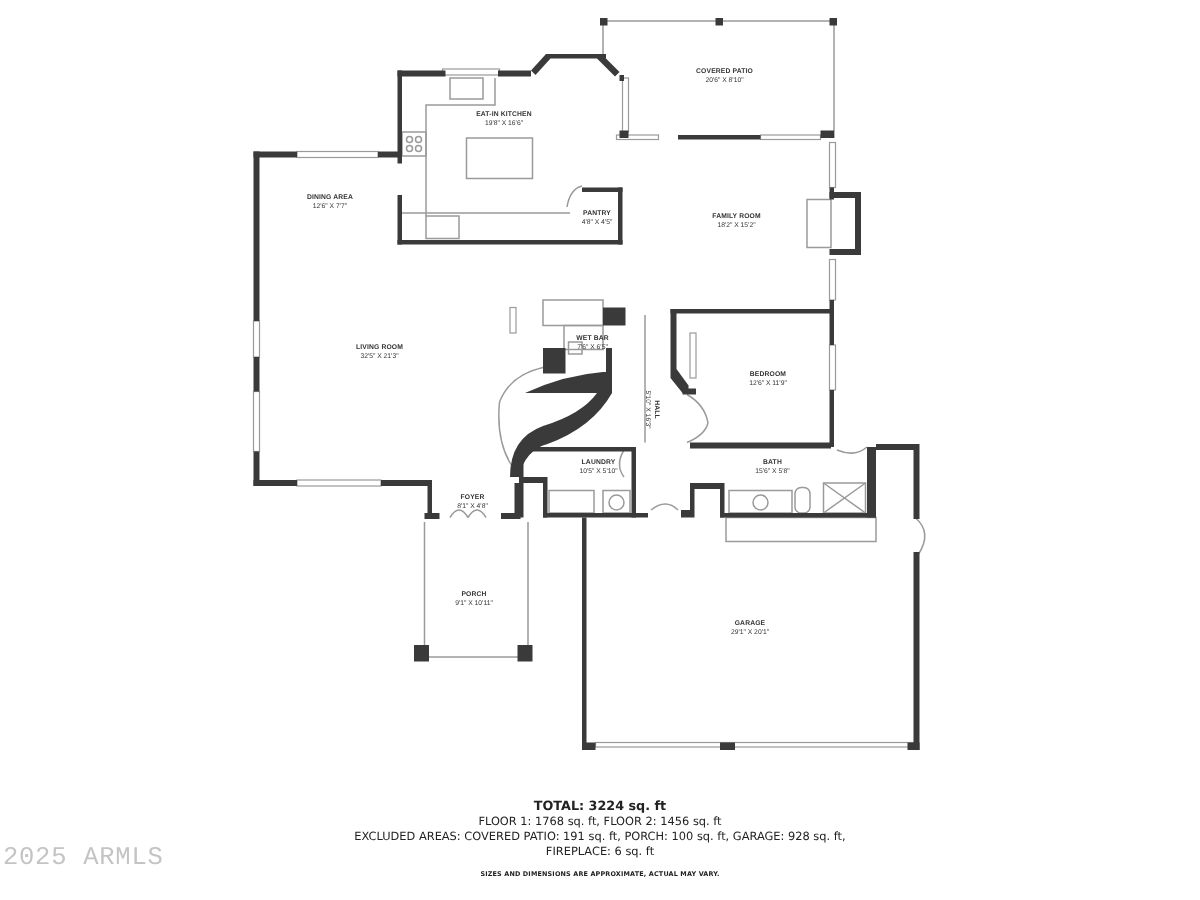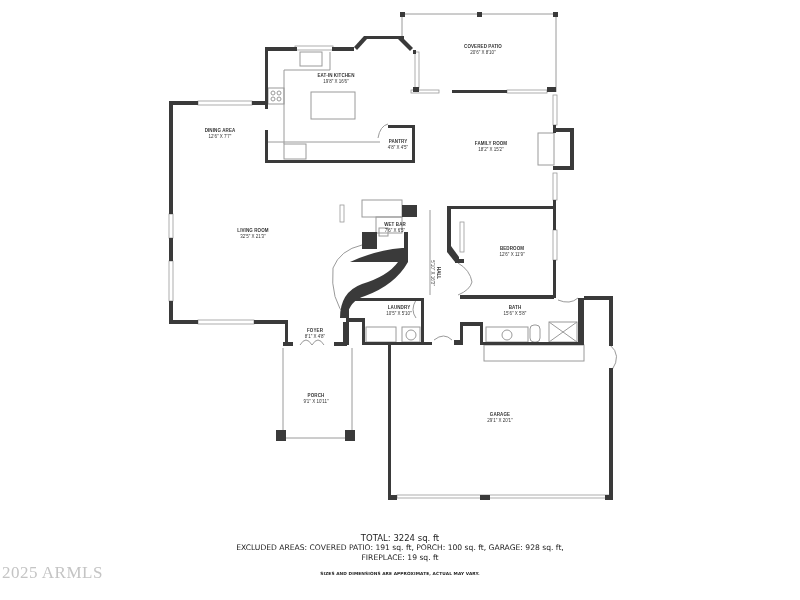--- a/index.html
+++ b/index.html
@@ -3,24 +3,24 @@
 <meta charset="utf-8">
 <style>
   html, body { margin:0; padding:0; background:#ffffff; }
   body { width:800px; height:600px; position:relative; overflow:hidden; font-family:"Liberation Sans", sans-serif; }
   #plan { position:absolute; left:0; top:0; width:800px; height:520px; }
   .room-label { position:absolute; text-align:center; font-family:"Liberation Sans", sans-serif; color:#333; line-height:1.25; transform:translate(-50%,-50%); white-space:nowrap; }
   .room-label .rn { font-size:4.5px; font-weight:bold; letter-spacing:0.1px; display:block; }
   .room-label .rd { font-size:4.5px; display:block; }
   .hall-label { transform:translate(-50%,-50%) rotate(90deg); }
   #footer { position:absolute; left:0; top:533px; width:800px; text-align:center; font-family:"DejaVu Sans", sans-serif; color:#222; }
-  #footer .total { font-size:8.5px; font-weight:normal; line-height:10px; }
+  #footer .total { font-size:8.5px; font-weight:bold; line-height:10px; }
   #footer .line { font-size:7.6px; line-height:10px; }
   #footer .disclaimer { font-size:4.3px; font-weight:bold; margin-top:8px; letter-spacing:0.1px; }
-  #watermark { position:absolute; left:2px; top:563px; font-family:Liberation Serif, serif; font-size:17px; color:#c4c4c4; letter-spacing:0.5px; }
+  #watermark { position:absolute; left:2px; top:563px; font-family:Liberation Mono, monospace; font-size:17px; color:#c4c4c4; letter-spacing:0.5px; }
 </style>
 </head>
 <body>
 
 <div id="plan">
   <svg width="800" height="520" viewBox="0 0 800 520">
     <g fill="none" stroke="#9a9a9a" stroke-width="1">
 
       <polyline points="402,14 556,14 556,92"></polyline>
       <line x1="402" y1="14" x2="402" y2="38"></line>
@@ -227,18 +227,19 @@
     <span class="rd">9'1" X 10'11"</span>
   </div>
   <div class="room-label" style="left:500px;top:418px;">
     <span class="rn">GARAGE</span>
     <span class="rd">29'1" X 20'1"</span>
   </div>
 </div>
 
 <div id="footer">
   <div class="total">TOTAL: 3224 sq. ft</div>
+  <div class="line">FLOOR 1: 1768 sq. ft, FLOOR 2: 1456 sq. ft</div>
   <div class="line">EXCLUDED AREAS: COVERED PATIO: 191 sq. ft, PORCH: 100 sq. ft, GARAGE: 928 sq. ft,</div>
-  <div class="line">FIREPLACE: 19 sq. ft</div>
+  <div class="line">FIREPLACE: 6 sq. ft</div>
   <div class="disclaimer">SIZES AND DIMENSIONS ARE APPROXIMATE, ACTUAL MAY VARY.</div>
 </div>
 
 <div id="watermark">2025 ARMLS</div>
 
 </body></html>

